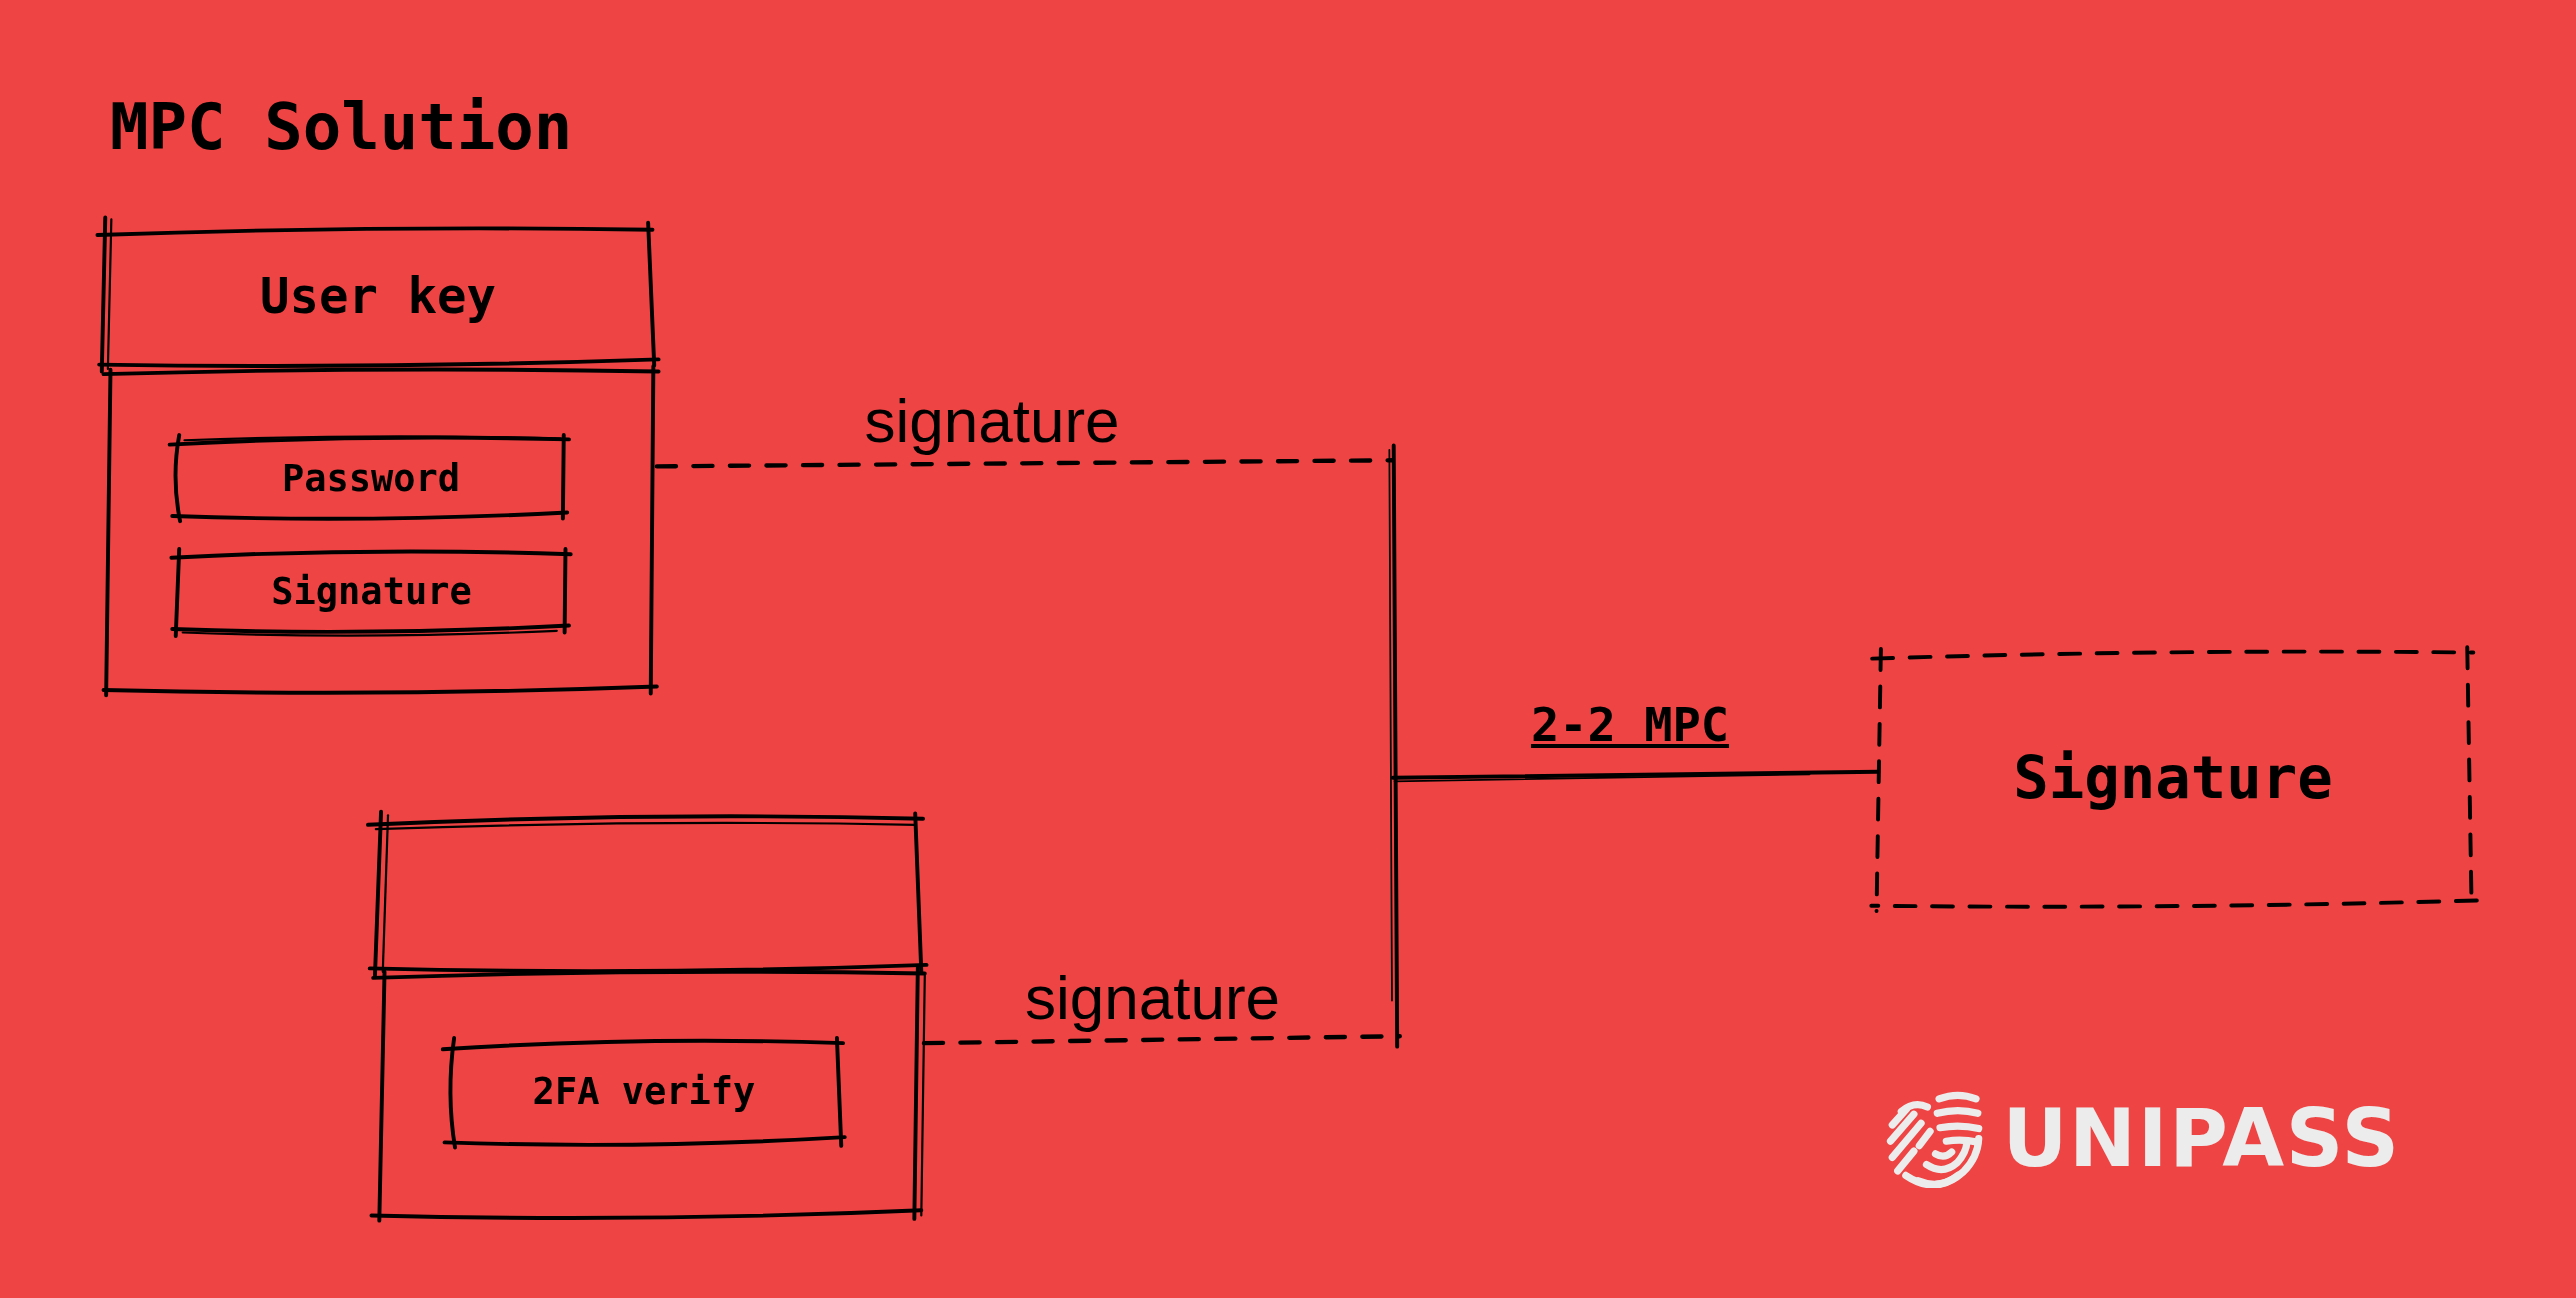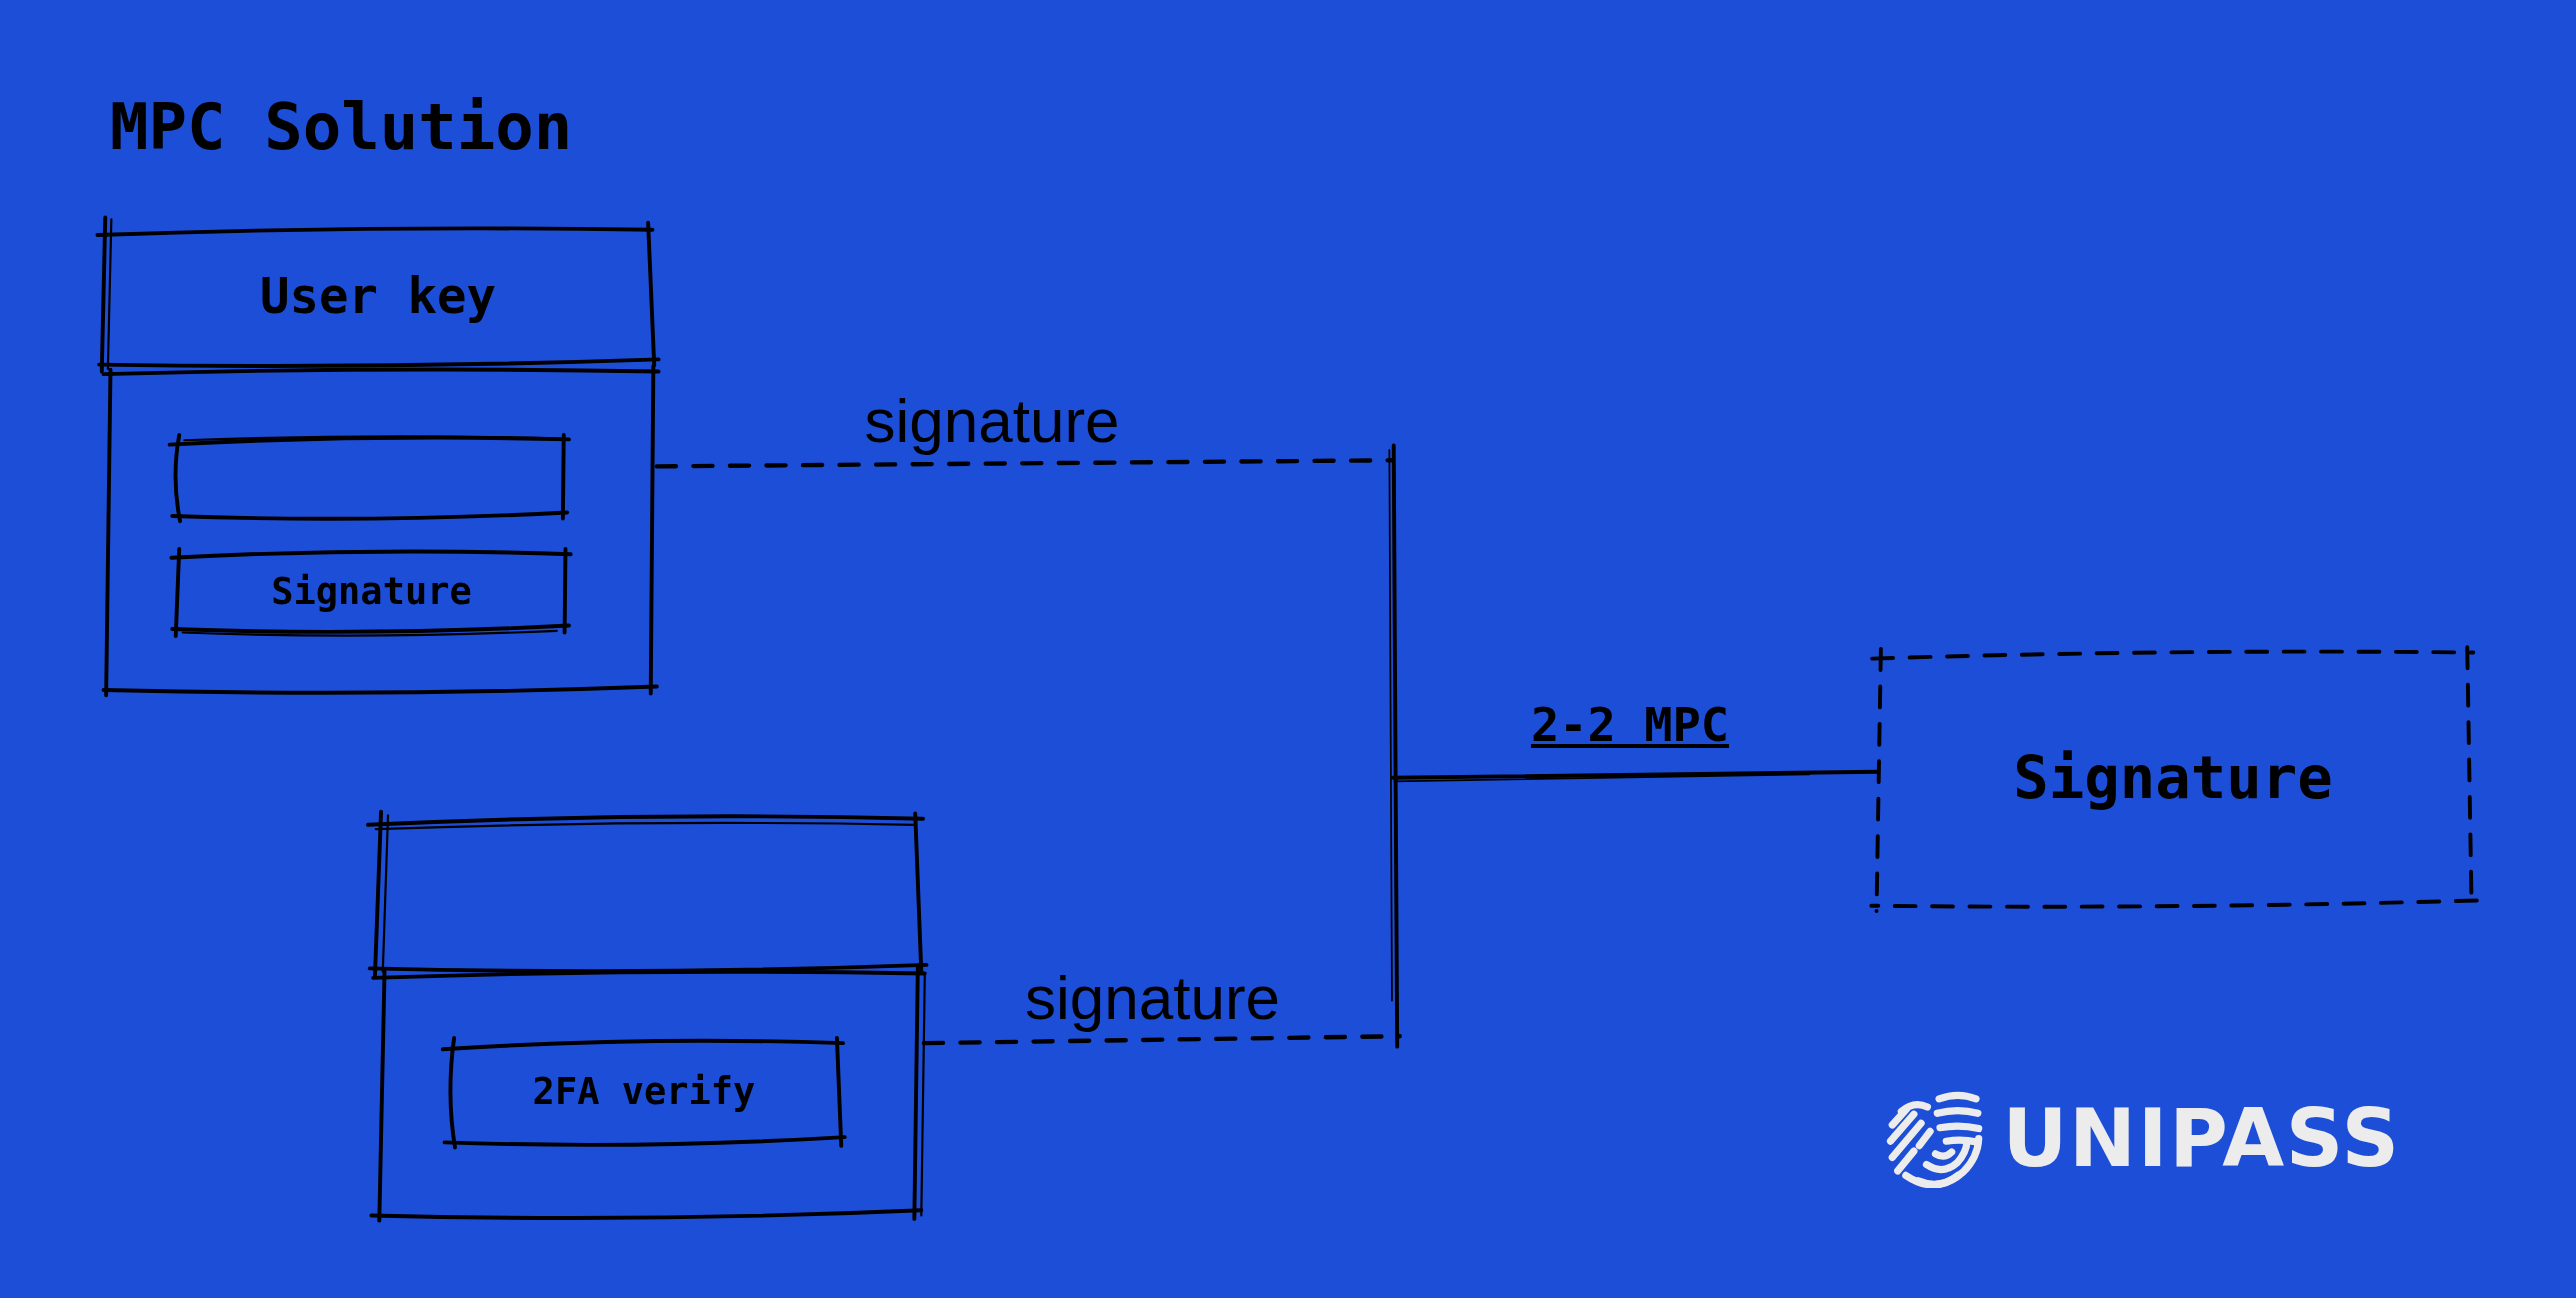--- a/index.html
+++ b/index.html
@@ -1,19 +1,19 @@
 <!DOCTYPE html>
 <html style="font-size:14px"><head>
 <meta charset="utf-8">
 <style>
   html,body{margin:0;padding:0;background:#ffffff;}
   .canvas{
     position:relative;
     width:2576px;height:1299px;
-    background:#1d4ed8;
+    background:#ef4444;
     overflow:hidden;
     color:#000;
     font-family:"DejaVu Sans Mono","Liberation Mono",monospace;
   }
   .svg-layer{position:absolute;left:0;top:0;width:2576px;height:1299px;}
   .label{
     position:absolute;
     display:flex;align-items:center;justify-content:center;
     text-align:center;white-space:nowrap;
     font-weight:bold;
@@ -129,20 +129,21 @@
       <g>
         <path d="M1601 894 L2159 887"></path>
         <path d="M1603 898 Q1850 894 2080 890" stroke-width="2"></path>
       </g>
     </g>
   </svg>
 
   <div class="title">MPC Solution</div>
 
   <div class="label node-title" style="left:104px;top:228px;width:548px;height:137px;">User key</div>
+  <div class="label node-item" style="left:176px;top:437px;width:390px;height:82px;">Password</div>
   <div class="label node-item" style="left:176px;top:550px;width:391px;height:82px;">Signature</div>
 
   <div class="label node-item" style="left:449px;top:1040px;width:390px;height:103px;">2FA verify</div>
 
   <div class="label master-label" style="left:1877px;top:652px;width:592px;height:252px;">
     <span>Signature</span>
   </div>
 
   <div class="label sans edge-label-sig" style="left:609px;top:385px;width:766px;height:70px;">signature</div>
   <div class="label sans edge-label-sig" style="left:922px;top:962px;width:461px;height:70px;">signature</div>

